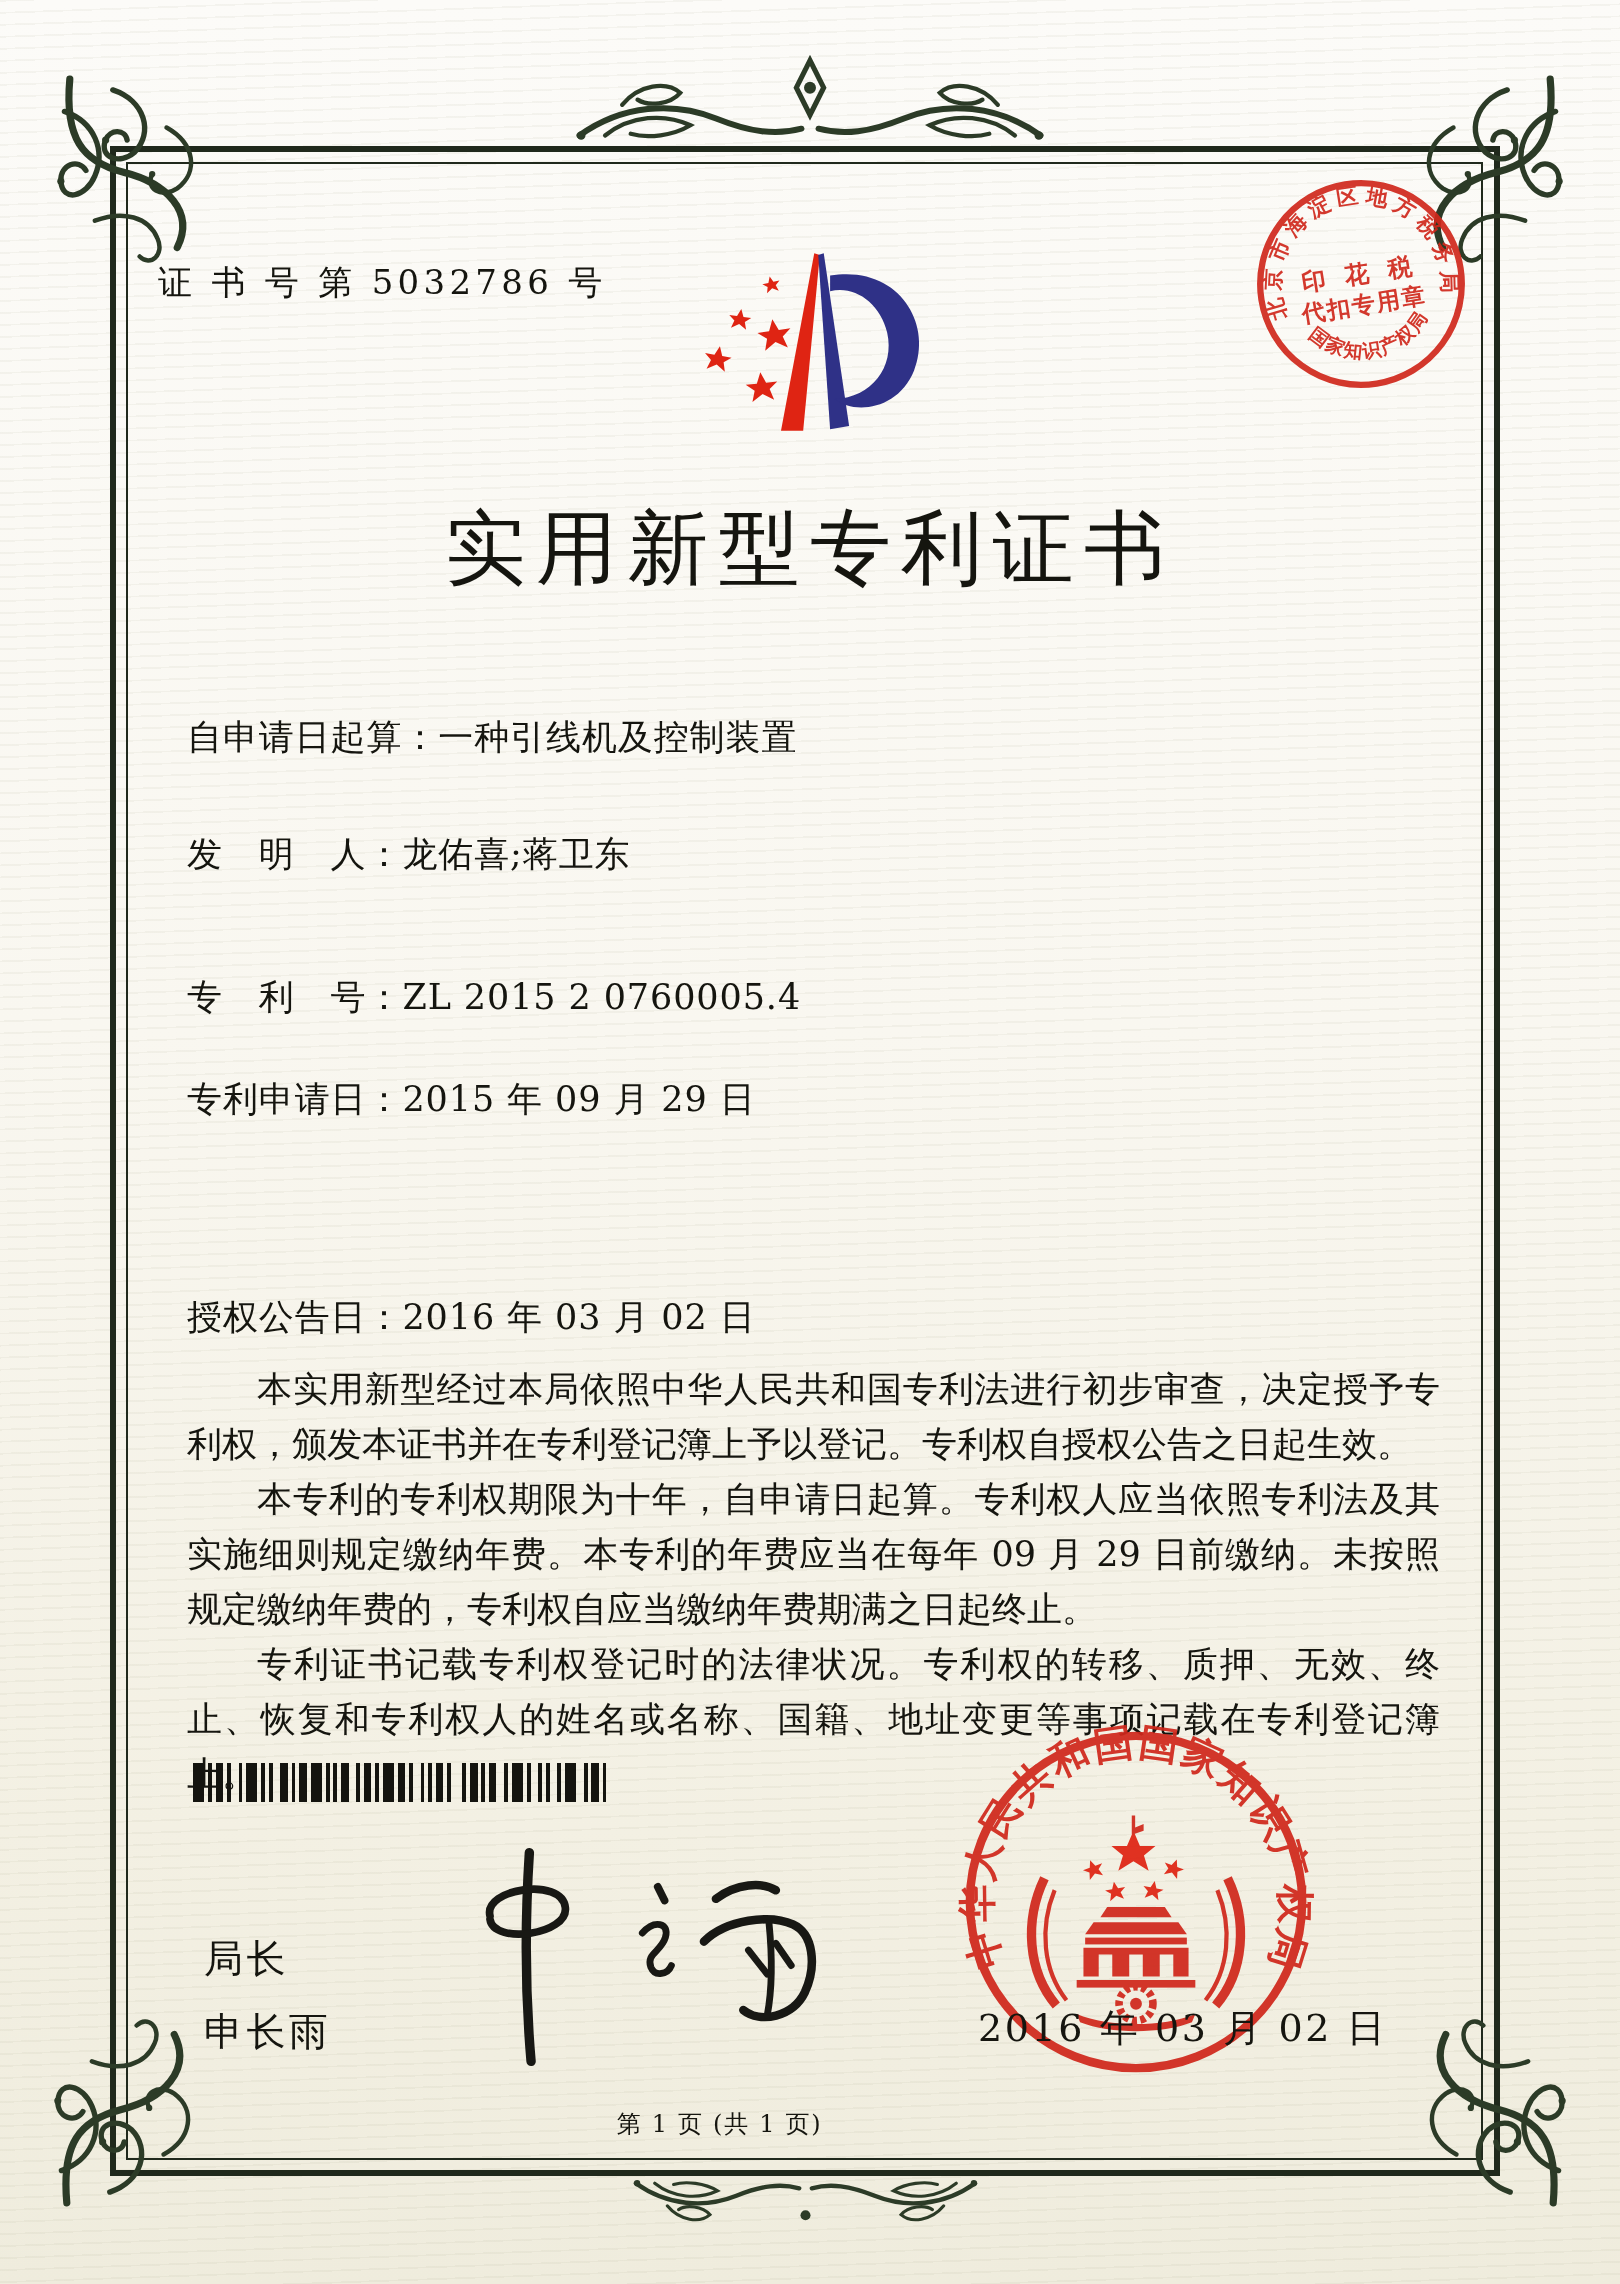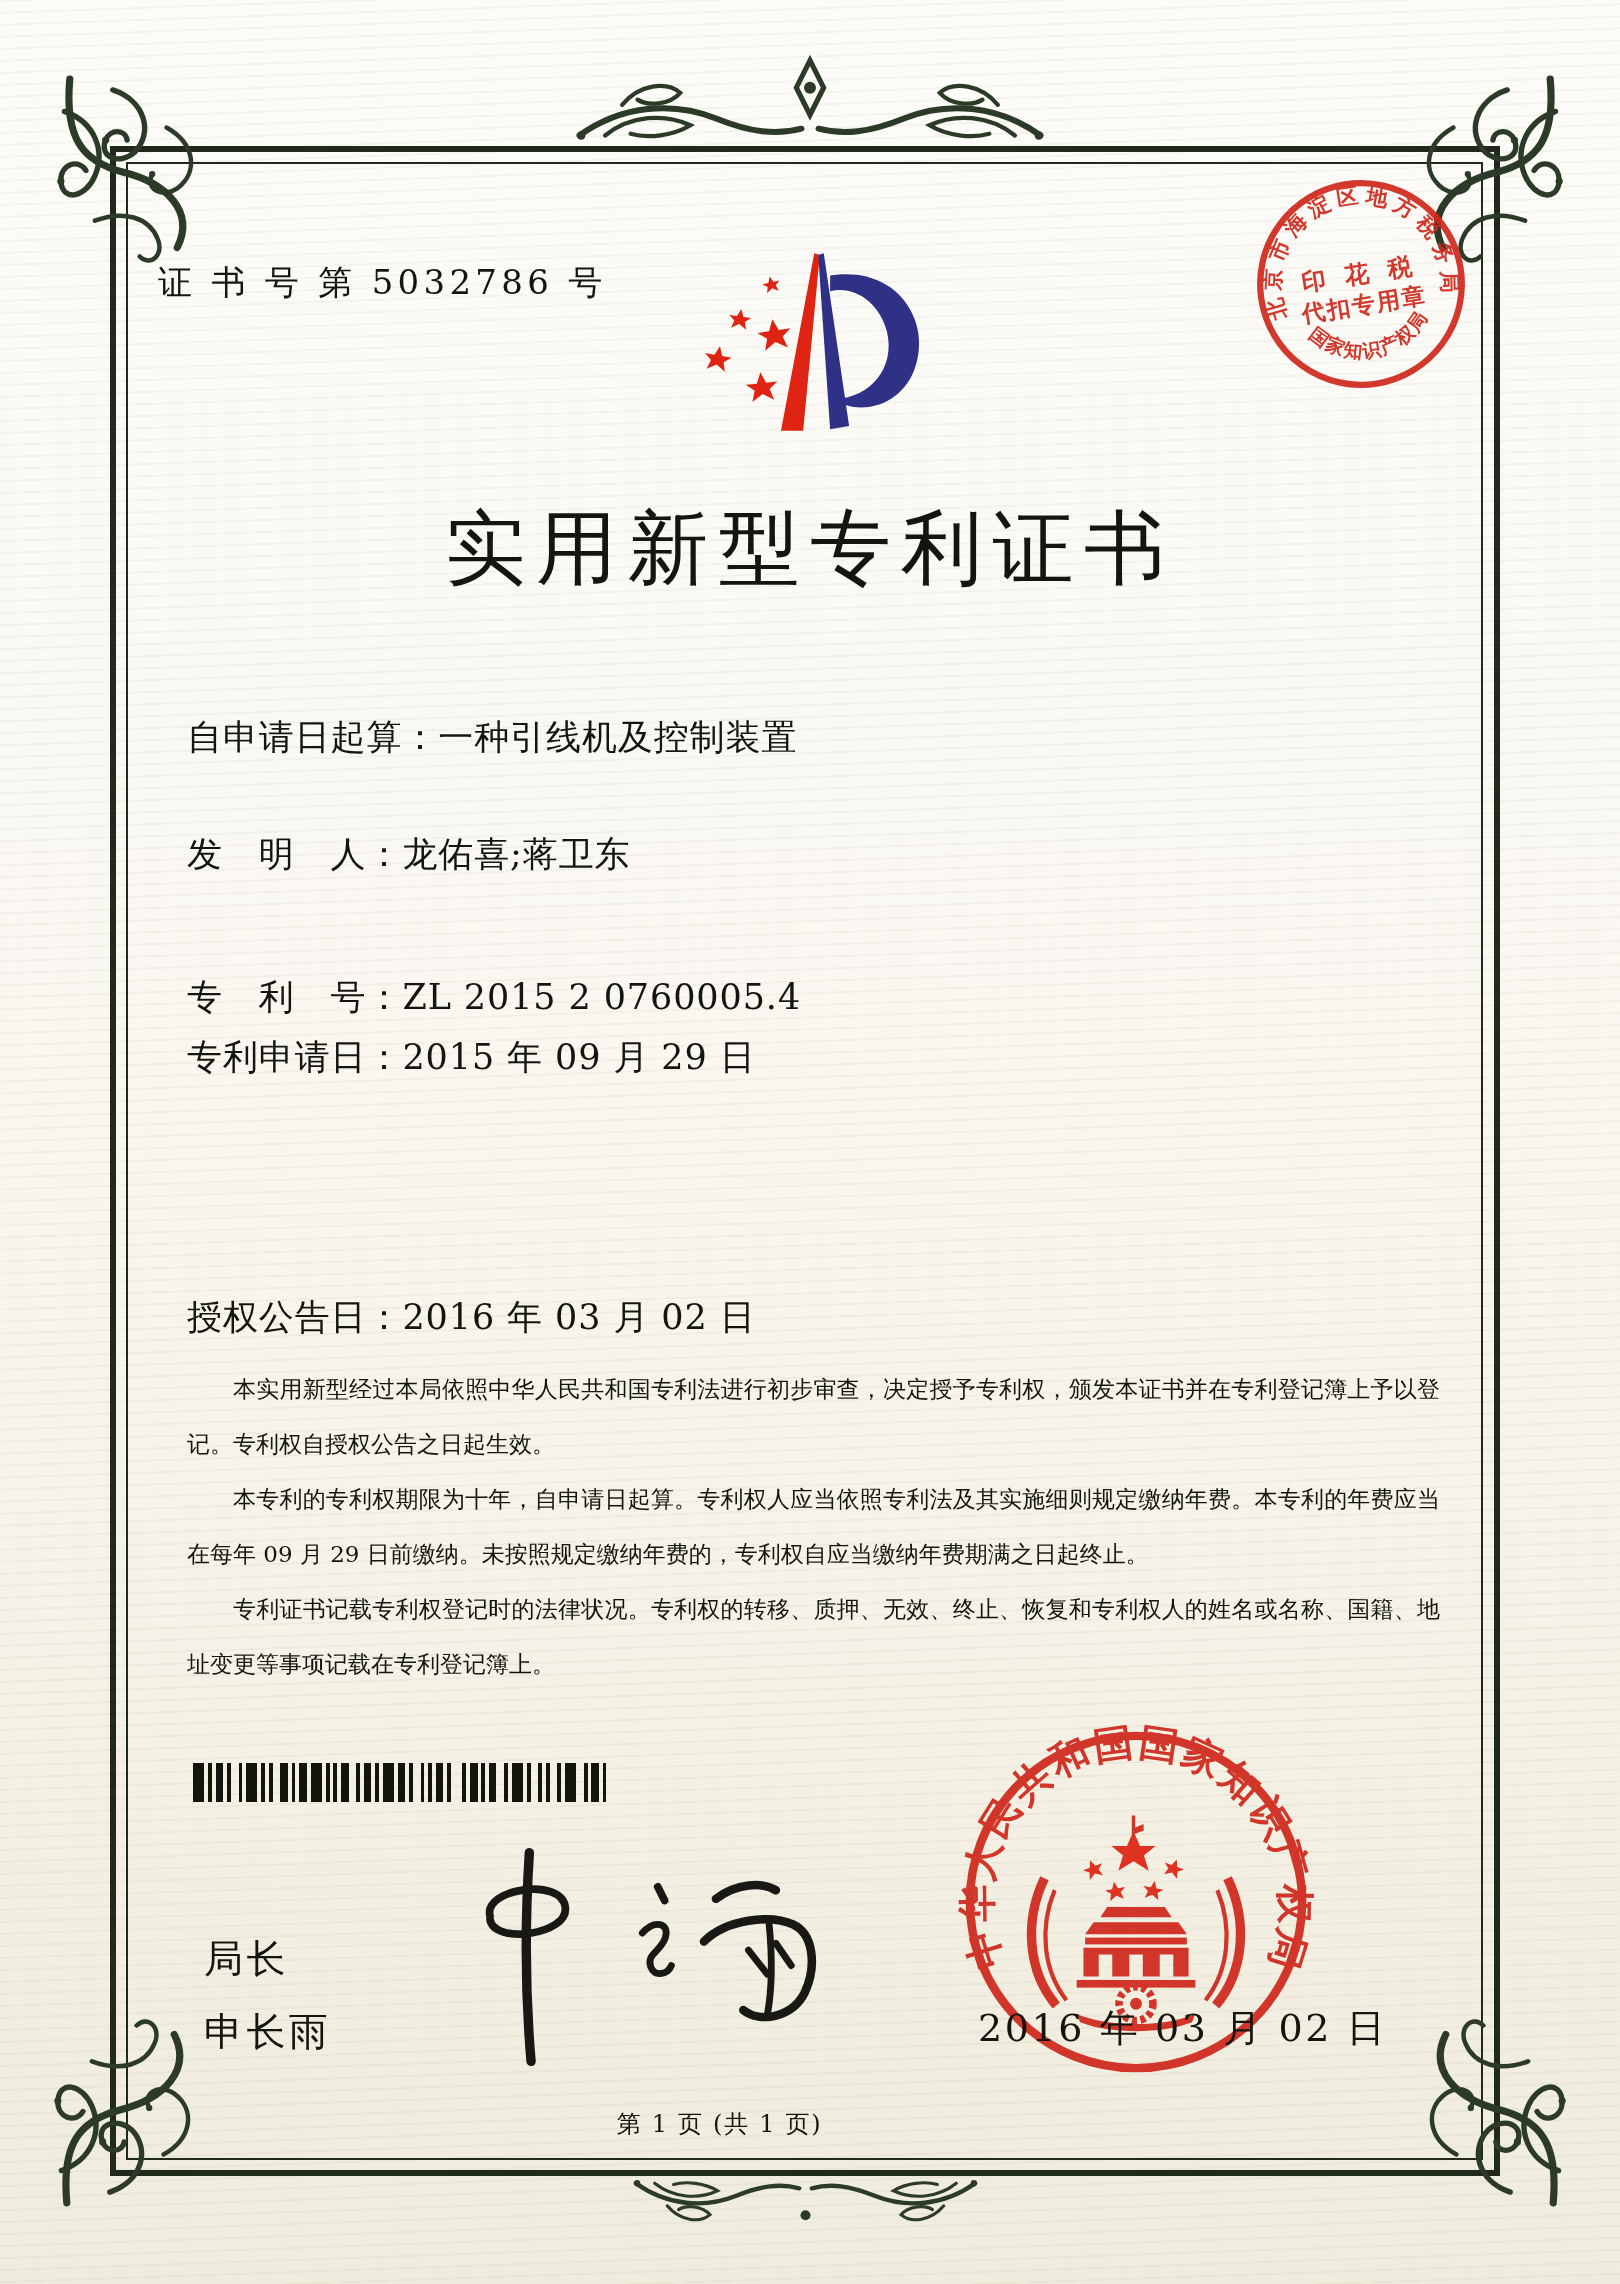--- a/index.html
+++ b/index.html
@@ -13,22 +13,22 @@
     background:repeating-linear-gradient(178deg,rgba(150,150,120,0.10) 0 1.7px,transparent 1.7px 12px);
     opacity:.8;
   }
   .frame-outer{position:absolute;left:110px;top:146px;width:1390px;height:2030px;border:6px solid #20291c;box-sizing:border-box;}
   .frame-inner{position:absolute;left:126px;top:162px;width:1357px;height:1998px;border:2.6px solid #20291c;box-sizing:border-box;}
   .cert-no{position:absolute;left:158px;top:260px;font-size:34px;letter-spacing:4.3px;}
   .logo{position:absolute;left:681px;top:247px;}
   .tax-stamp{position:absolute;left:1253px;top:176px;transform:rotate(-9deg);opacity:.92;}
   .title{position:absolute;left:0;right:0;top:495px;text-align:center;font-size:81px;font-weight:normal;letter-spacing:10.3px;}
   .field{position:absolute;left:187px;font-size:35px;letter-spacing:0.9px;white-space:nowrap;}
-  .f0{top:714px}.f1{top:831px}.f2{top:974px}.f3{top:1034px}.f4{top:1178px}.f5{top:1294px}
-  .paras{position:absolute;left:187px;top:1362px;width:1253px;font-size:23px;line-height:55px;text-align:justify;}
+  .f0{top:714px}.f1{top:831px}.f2{top:974px}.f3{top:1076px}.f4{top:1178px}.f5{top:1294px}
+  .paras{position:absolute;left:187px;top:1362px;width:1253px;font-size:35px;line-height:55px;text-align:justify;}
   .paras p{margin:0;text-indent:2em;word-break:break-all;}
   .barcode{position:absolute;left:193px;top:1763px;width:417px;height:39px;display:flex;align-items:stretch;}
   .barcode div{height:100%;}
   .signer-title{position:absolute;left:204px;top:1932px;font-size:39px;letter-spacing:3.4px;}
   .signer-name{position:absolute;left:204px;top:2005px;font-size:39px;letter-spacing:3.4px;}
   .signature{position:absolute;left:401px;top:1833px;}
   .big-seal{position:absolute;left:958px;top:1724px;opacity:.93;}
   .seal-date{position:absolute;left:978px;top:2003px;font-size:38px;letter-spacing:2.6px;z-index:5;}
   .footer{position:absolute;left:531px;top:2108px;width:377px;text-align:center;font-size:24px;letter-spacing:1.7px;}
   .ornament{position:absolute;pointer-events:none;}

